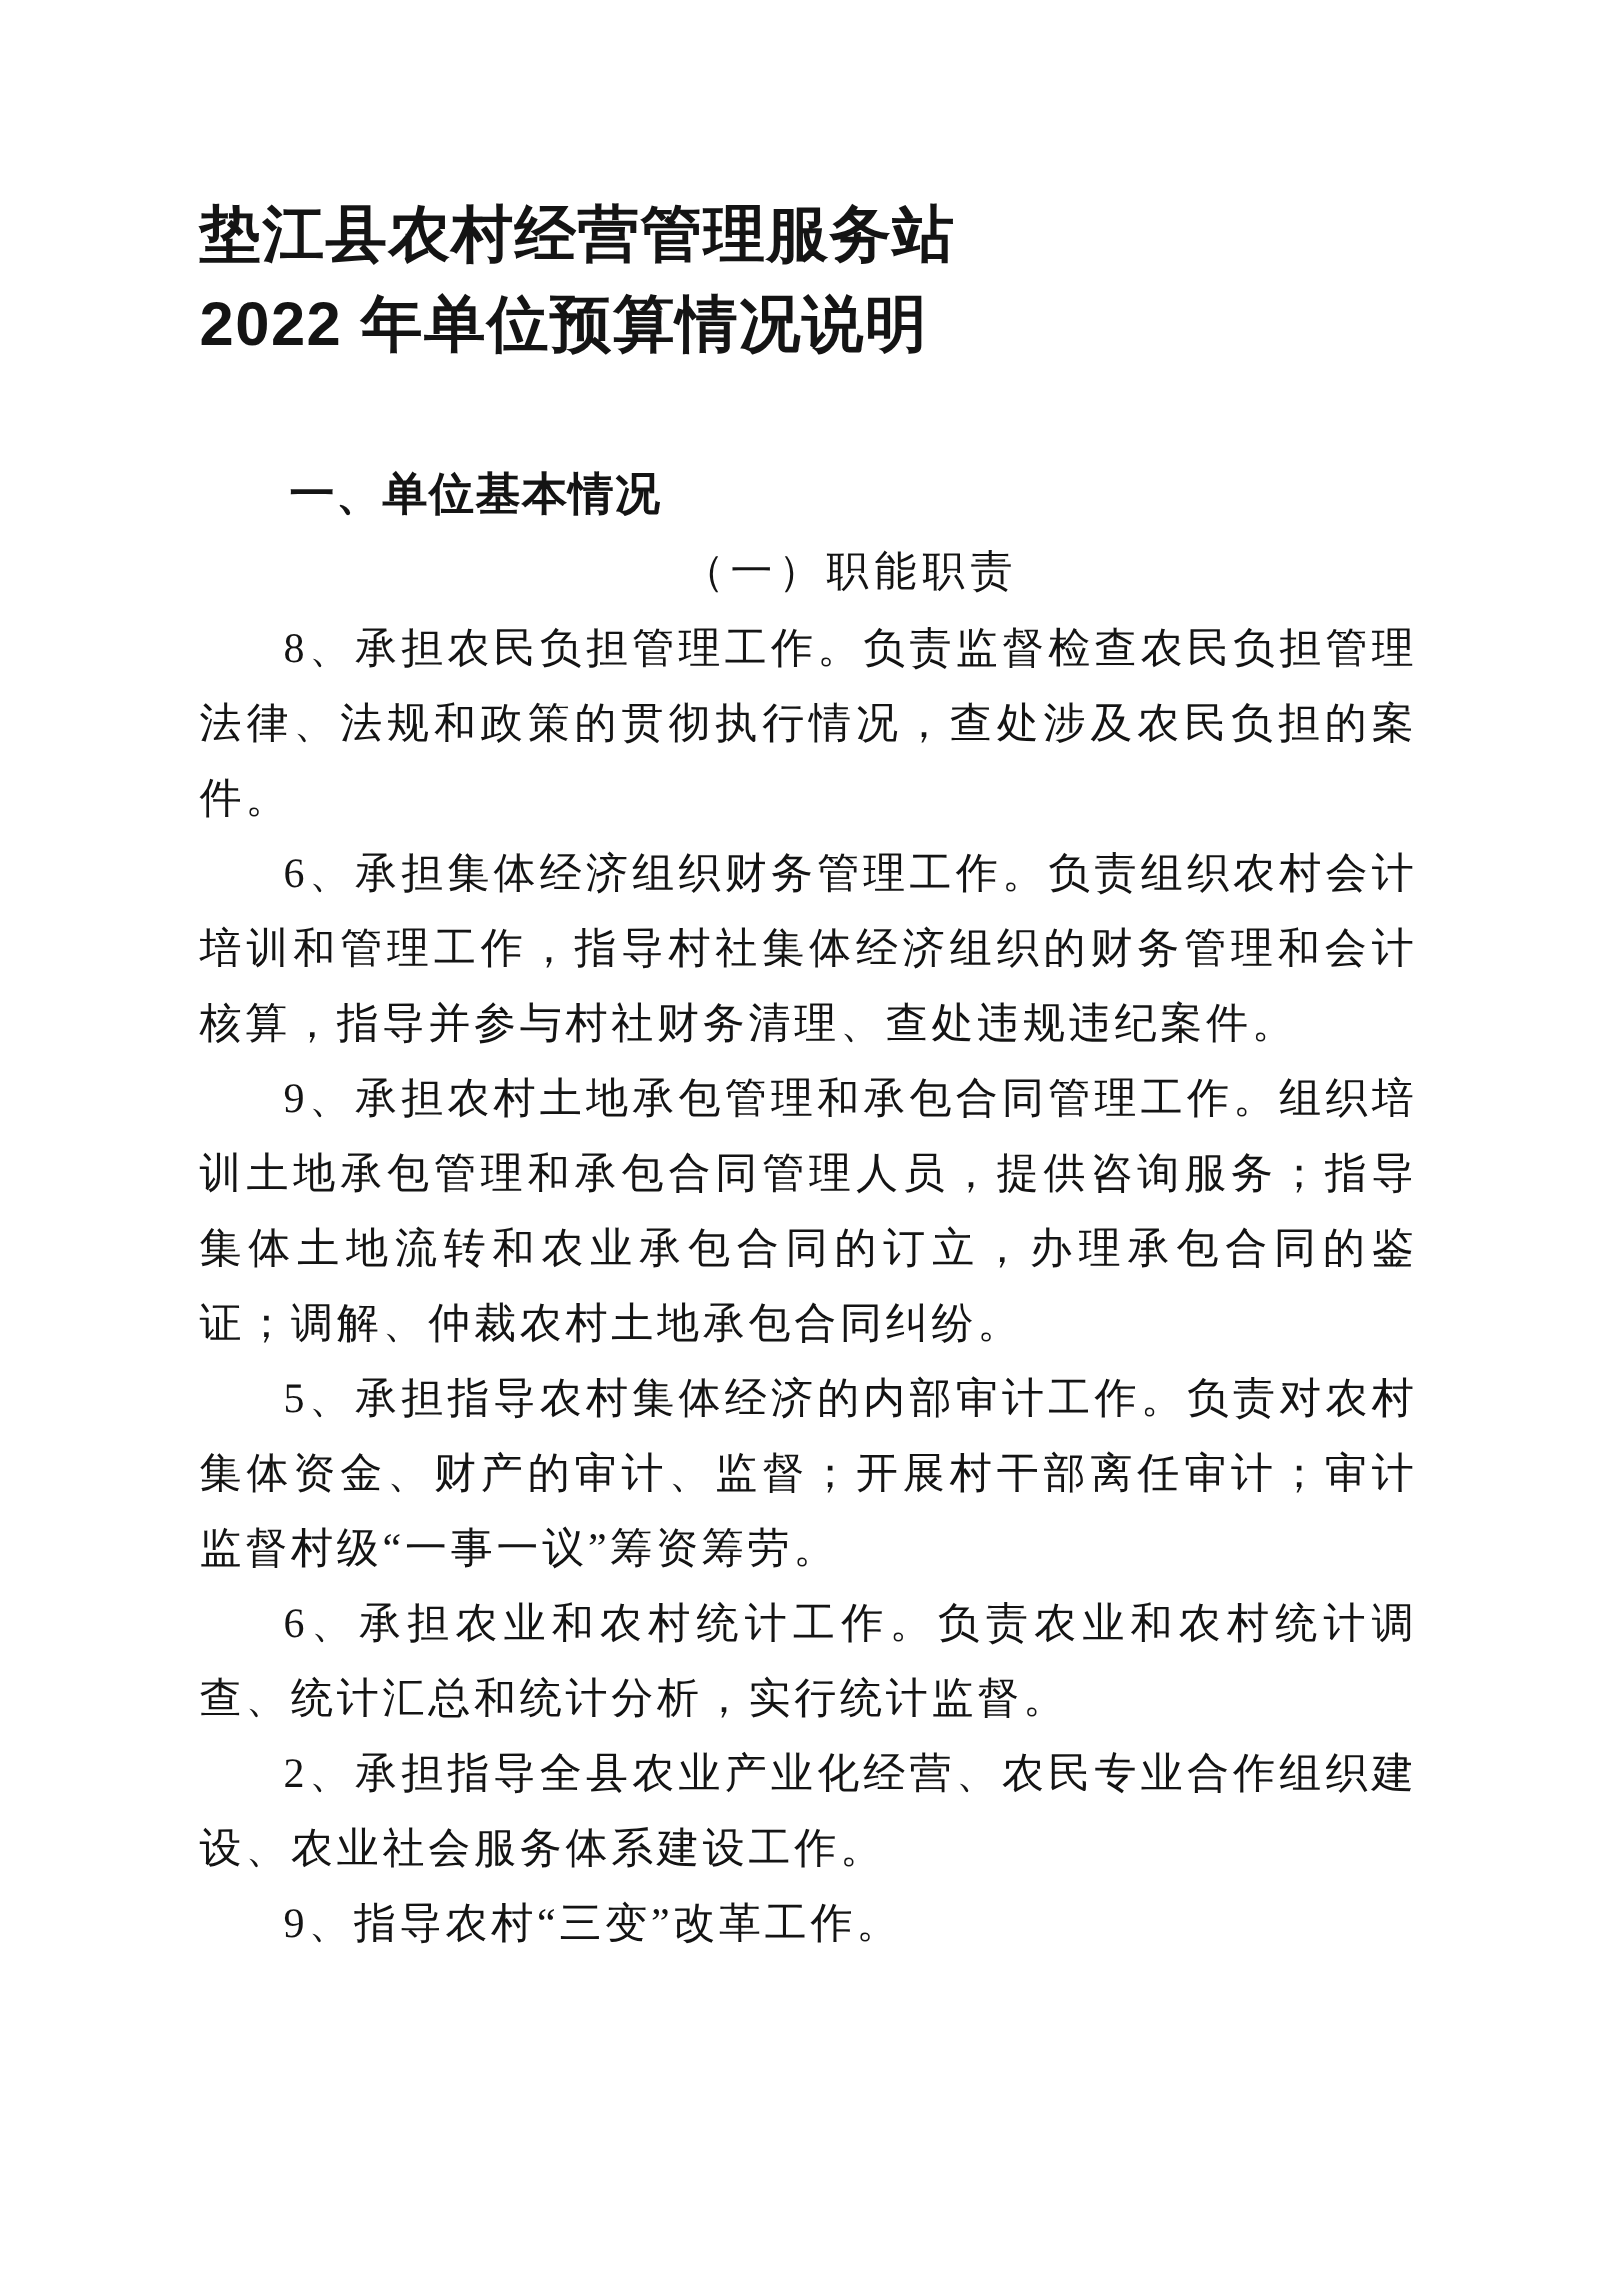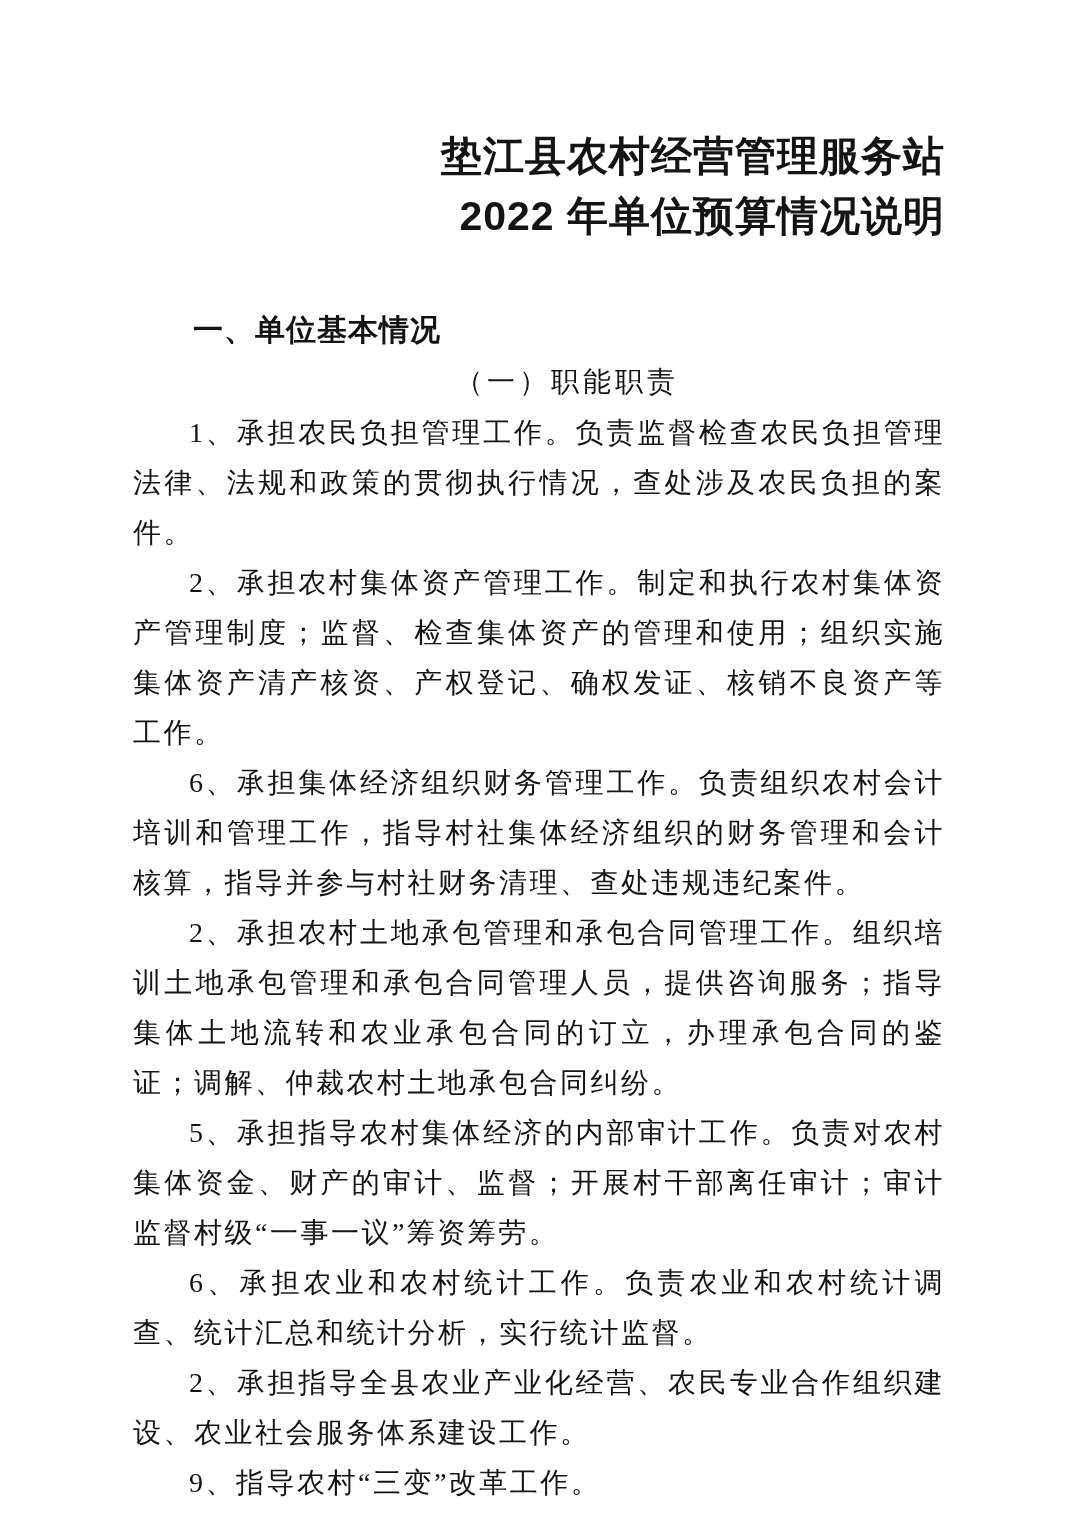--- a/index.html
+++ b/index.html
@@ -12,21 +12,21 @@
     width: 1074px;
     height: 1520px;
     background: #ffffff;
     box-sizing: border-box;
     padding: 126px 129px 0 133px;
     color: #141414;
     font-family: "Liberation Serif", "DejaVu Serif", serif;
     overflow: hidden;
   }
   .doc-title {
-    text-align: right;
+    text-align: left;
     font-family: "Liberation Sans", "DejaVu Sans", sans-serif;
     font-weight: 700;
     font-size: 41px;
     line-height: 60px;
     margin: 0;
     letter-spacing: 1px;
   }
   .title-line {
     white-space: nowrap;
   }
@@ -65,22 +65,21 @@
 
   <header class="doc-title">
     <div class="title-line">垫江县农村经营管理服务站</div>
     <div class="title-line">2022 年单位预算情况说明</div>
   </header>
 
   <h2 class="section-heading">一、单位基本情况</h2>
 
   <h3 class="section-subheading">（一）职能职责</h3>
 
-  <p class="body-para">1、承担农民负担管理工作。负责监督检查农民负担管理法律、法规和政策的贯彻执行情况，查处涉及农民负担的案件。</p>
-  <p class="body-para">2、承担农村集体资产管理工作。制定和执行农村集体资产管理制度；监督、检查集体资产的管理和使用；组织实施集体资产清产核资、产权登记、确权发证、核销不良资产等工作。</p>
+  <p class="body-para">8、承担农民负担管理工作。负责监督检查农民负担管理法律、法规和政策的贯彻执行情况，查处涉及农民负担的案件。</p>
   <p class="body-para">6、承担集体经济组织财务管理工作。负责组织农村会计培训和管理工作，指导村社集体经济组织的财务管理和会计核算，指导并参与村社财务清理、查处违规违纪案件。</p>
-  <p class="body-para">2、承担农村土地承包管理和承包合同管理工作。组织培训土地承包管理和承包合同管理人员，提供咨询服务；指导集体土地流转和农业承包合同的订立，办理承包合同的鉴证；调解、仲裁农村土地承包合同纠纷。</p>
+  <p class="body-para">9、承担农村土地承包管理和承包合同管理工作。组织培训土地承包管理和承包合同管理人员，提供咨询服务；指导集体土地流转和农业承包合同的订立，办理承包合同的鉴证；调解、仲裁农村土地承包合同纠纷。</p>
   <p class="body-para">5、承担指导农村集体经济的内部审计工作。负责对农村集体资金、财产的审计、监督；开展村干部离任审计；审计监督村级“一事一议”筹资筹劳。</p>
   <p class="body-para">6、承担农业和农村统计工作。负责农业和农村统计调查、统计汇总和统计分析，实行统计监督。</p>
   <p class="body-para">2、承担指导全县农业产业化经营、农民专业合作组织建设、农业社会服务体系建设工作。</p>
   <p class="body-para">9、指导农村“三变”改革工作。</p>
 
 </div>
 
 </body></html>

